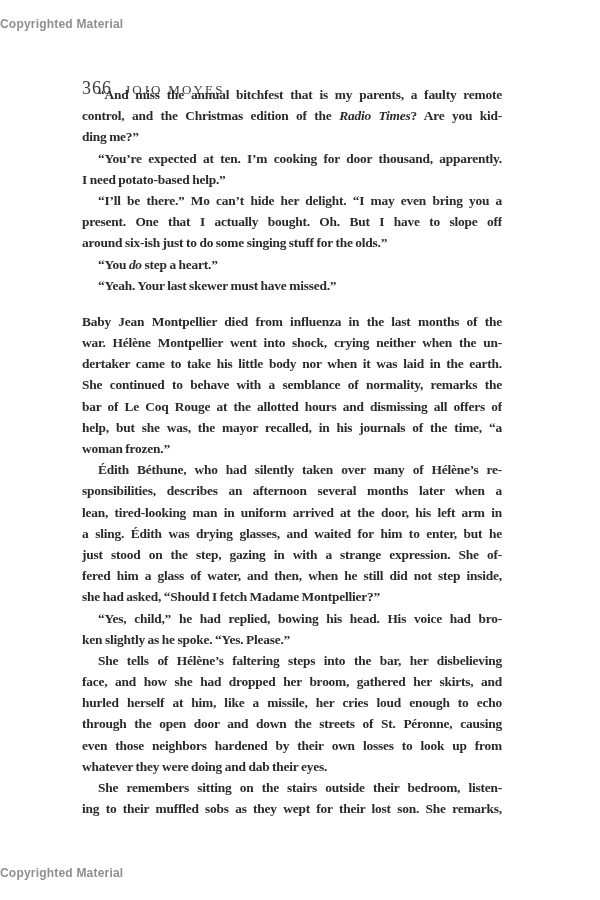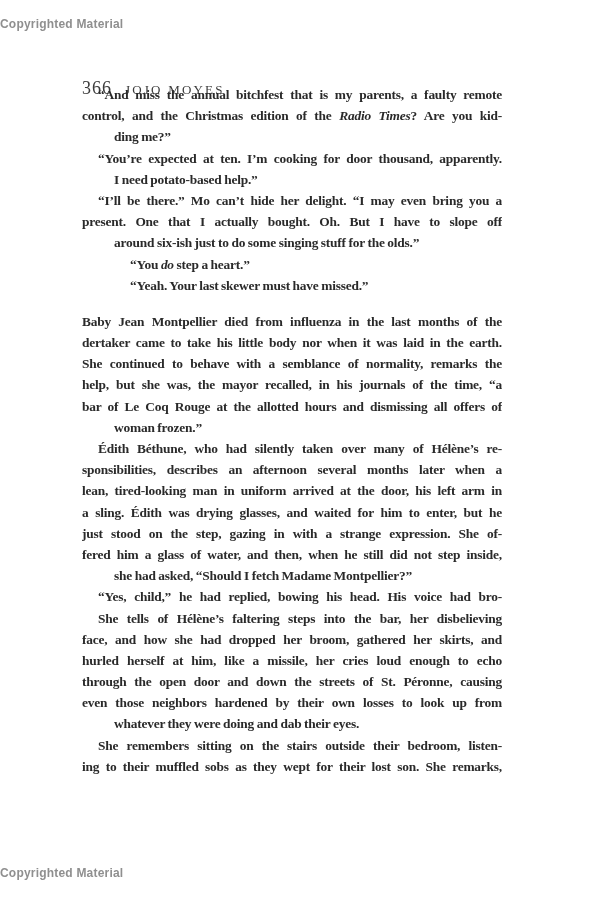--- a/index.html
+++ b/index.html
@@ -58,21 +58,21 @@
     word-spacing: -0.5px;
   }
   .para.section-start { margin-top: 15px; }
   .line {
     height: 21.2px;
     overflow: hidden;
     text-align: justify;
     text-align-last: justify;
     font-weight: bold;
   }
-  .line.last { text-align-last: left; margin-left: 32px; }
+  .line.last { text-align-last: left; }
   .line.indent { text-indent: 16px; }
   .italic { font-style: italic; }
 </style>
 </head>
 <body>
 
 <div class="copyright top">Copyrighted Material</div>
 
 <div class="page-header">
   <span class="page-number">366</span>
@@ -95,37 +95,39 @@
       <div class="line last"><span>around six-ish just to do some singing stuff for the olds.”</span></div>
     </div>
     <div class="para">
       <div class="line last indent"><span>“You </span><span class="italic">do</span><span> step a heart.”</span></div>
     </div>
     <div class="para">
       <div class="line last indent"><span>“Yeah. Your last skewer must have missed.”</span></div>
     </div>
     <div class="para section-start">
       <div class="line"><span>Baby Jean Montpellier died from influenza in the last months of the</span></div>
+      <div class="line"><span>war. Hélène Montpellier went into shock, crying neither when the un-</span></div>
       <div class="line"><span>dertaker came to take his little body nor when it was laid in the earth.</span></div>
       <div class="line"><span>She continued to behave with a semblance of normality, remarks the</span></div>
+      <div class="line"><span>bar of Le Coq Rouge at the allotted hours and dismissing all offers of</span></div>
       <div class="line"><span>help, but she was, the mayor recalled, in his journals of the time, “a</span></div>
-      <div class="line"><span>bar of Le Coq Rouge at the allotted hours and dismissing all offers of</span></div>
       <div class="line last"><span>woman frozen.”</span></div>
     </div>
     <div class="para">
       <div class="line indent"><span>Édith Béthune, who had silently taken over many of Hélène’s re-</span></div>
       <div class="line"><span>sponsibilities, describes an afternoon several months later when a</span></div>
       <div class="line"><span>lean, tired-looking man in uniform arrived at the door, his left arm in</span></div>
       <div class="line"><span>a sling. Édith was drying glasses, and waited for him to enter, but he</span></div>
       <div class="line"><span>just stood on the step, gazing in with a strange expression. She of-</span></div>
       <div class="line"><span>fered him a glass of water, and then, when he still did not step inside,</span></div>
       <div class="line last"><span>she had asked, “Should I fetch Madame Montpellier?”</span></div>
     </div>
     <div class="para">
       <div class="line indent"><span>“Yes, child,” he had replied, bowing his head. His voice had bro-</span></div>
+      <div class="line last"><span>ken slightly as he spoke. “Yes. Please.”</span></div>
     </div>
     <div class="para">
       <div class="line indent"><span>She tells of Hélène’s faltering steps into the bar, her disbelieving</span></div>
       <div class="line"><span>face, and how she had dropped her broom, gathered her skirts, and</span></div>
       <div class="line"><span>hurled herself at him, like a missile, her cries loud enough to echo</span></div>
       <div class="line"><span>through the open door and down the streets of St. Péronne, causing</span></div>
       <div class="line"><span>even those neighbors hardened by their own losses to look up from</span></div>
       <div class="line last"><span>whatever they were doing and dab their eyes.</span></div>
     </div>
     <div class="para">

